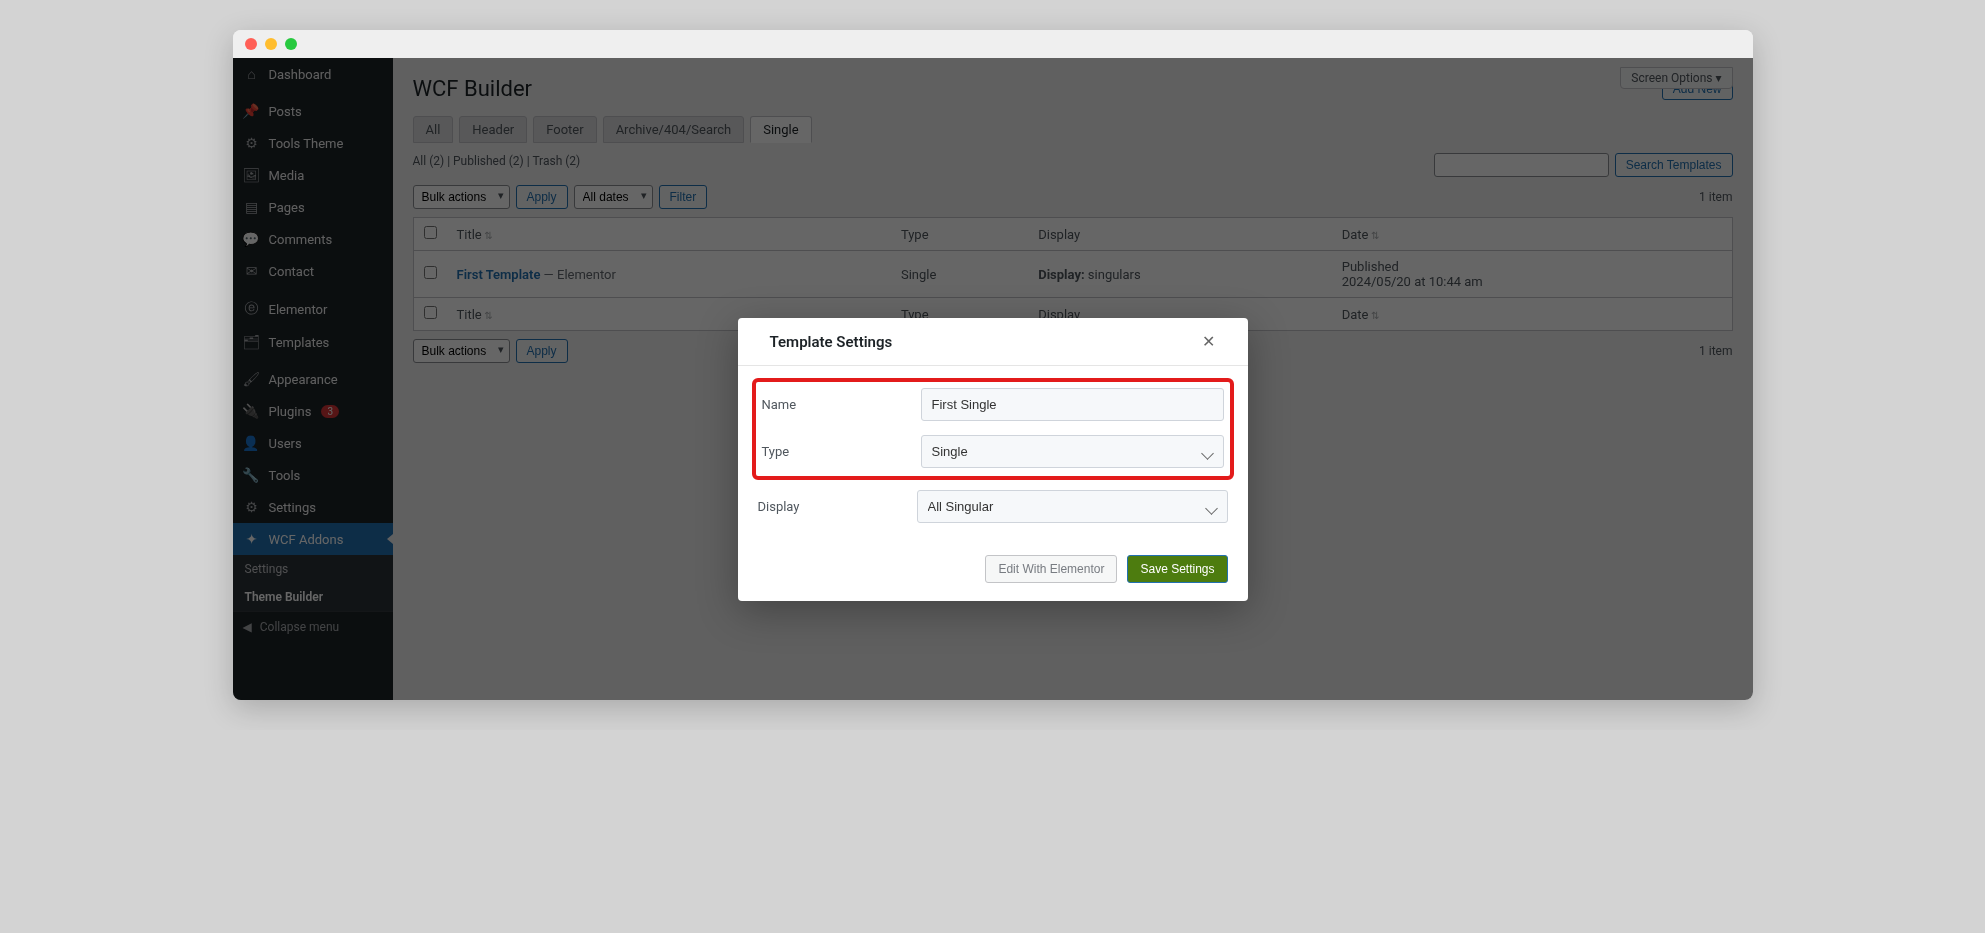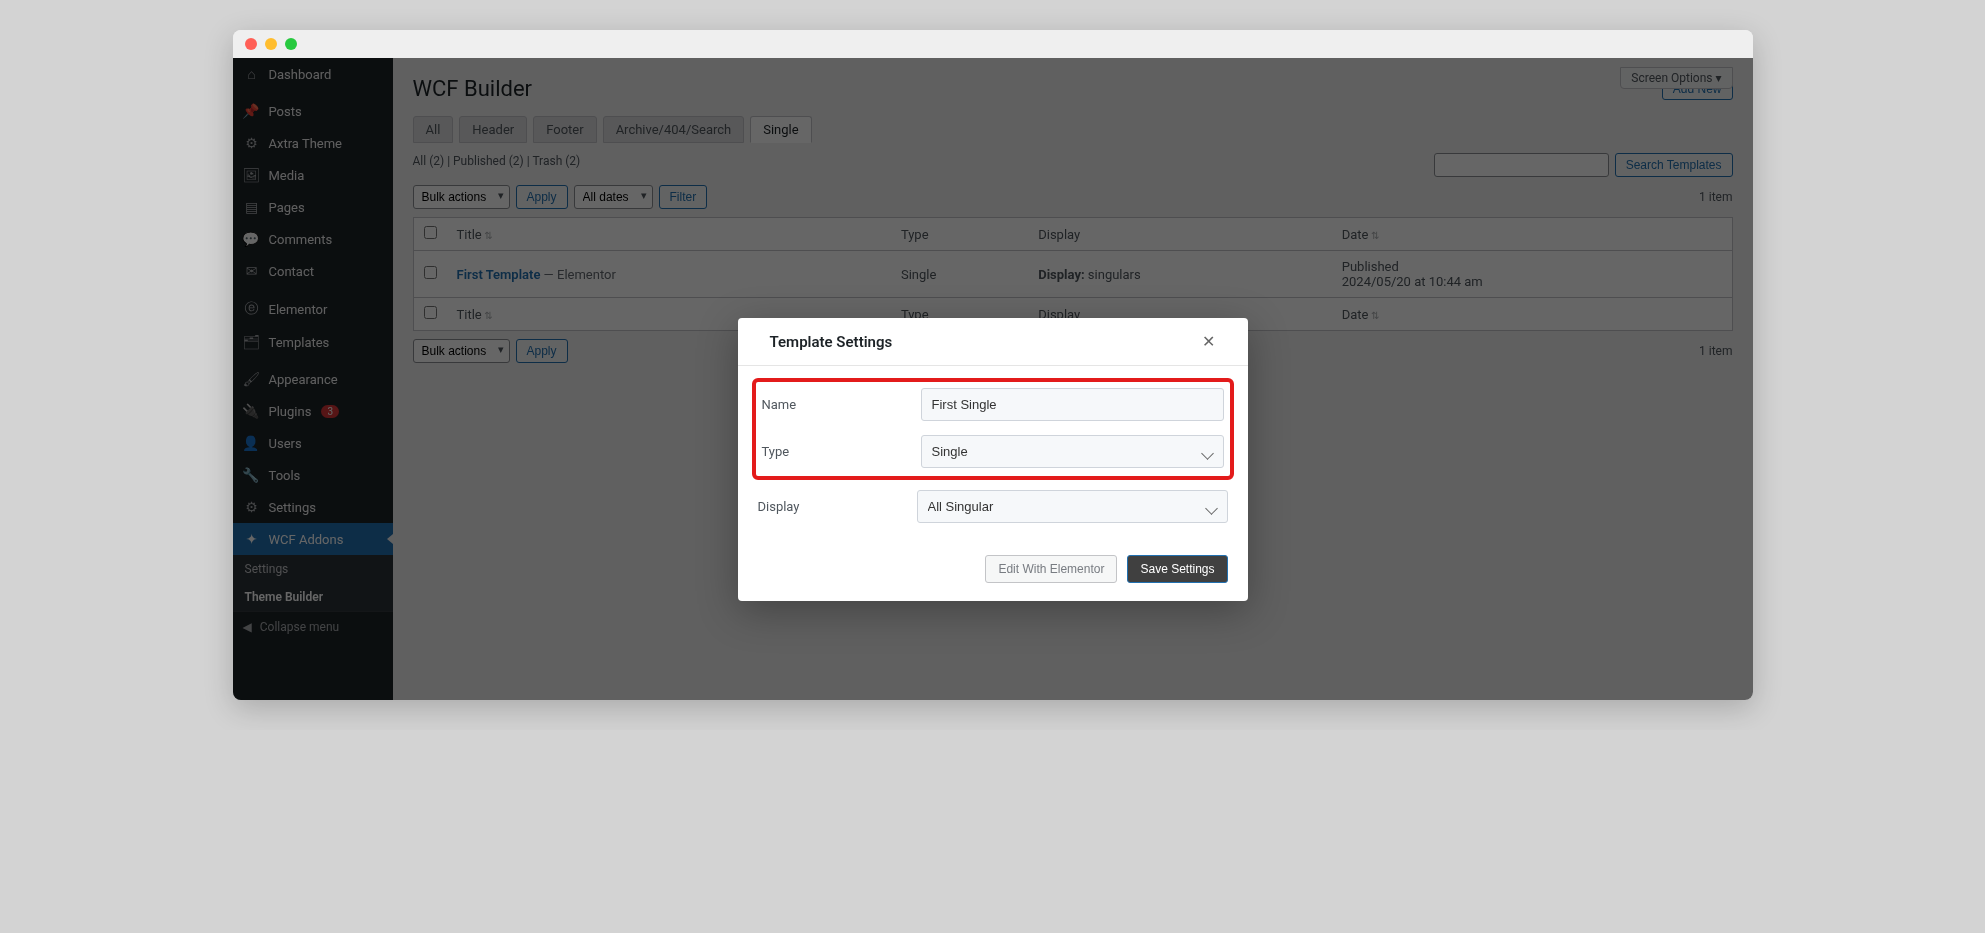--- a/index.html
+++ b/index.html
@@ -56,21 +56,21 @@
 .field { display:flex; align-items:center; gap:34px; margin-bottom:14px; }
 .field:last-child{margin-bottom:0;}
 .field label { width:125px; font-size:13px; color:#50575e; }
 .field .ctrl { flex:1; }
 .field input[type=text]{ width:100%; border:1px solid #cfd4db; background:#f6f8fa; padding:8px 10px; font-size:13px; border-radius:3px; color:#333; }
 .field .sel2-wrap { position:relative; width:100%; }
 .field select { width:100%; border:1px solid #cfd4db; background:#f6f8fa; padding:8px 28px 8px 10px; font-size:13px; border-radius:3px; appearance:none; color:#333; }
 .field .sel2-wrap::after { content:""; position:absolute; right:12px; top:14px; width:8px; height:8px; border-right:1.5px solid #666; border-bottom:1.5px solid #666; transform:rotate(45deg); pointer-events:none; }
 .modal-foot { display:flex; justify-content:flex-end; gap:10px; padding:14px 20px 18px; }
 .btn-sec { border:1px solid #c3c4c7; background:#f6f7f7; color:#787c82; padding:6px 12px; font-size:12px; border-radius:3px; cursor:pointer; }
-.btn-pri { border:1px solid #2271b1; background:#404040; color:#fff; padding:6px 12px; font-size:12px; border-radius:3px; cursor:pointer; }
+.btn-pri { border:1px solid #2271b1; background:#4d7c0f; color:#fff; padding:6px 12px; font-size:12px; border-radius:3px; cursor:pointer; }
 </style>
 </head>
 <body>
 
 <div class="window">
   <div class="titlebar">
     <div class="dot red"></div>
     <div class="dot yellow"></div>
     <div class="dot green"></div>
   </div>
@@ -79,21 +79,21 @@
       <div class="sidebar-item">
           <span class="ico">⌂</span>
           <span>Dashboard</span>
         </div>
       <div class="sidebar-item sep">
           <span class="ico">📌</span>
           <span>Posts</span>
         </div>
       <div class="sidebar-item">
           <span class="ico">⚙</span>
-          <span>Axtra Theme</span>
+          <span>Tools Theme</span>
         </div>
       <div class="sidebar-item">
           <span class="ico">🖼</span>
           <span>Media</span>
         </div>
       <div class="sidebar-item">
           <span class="ico">▤</span>
           <span>Pages</span>
         </div>
       <div class="sidebar-item">

